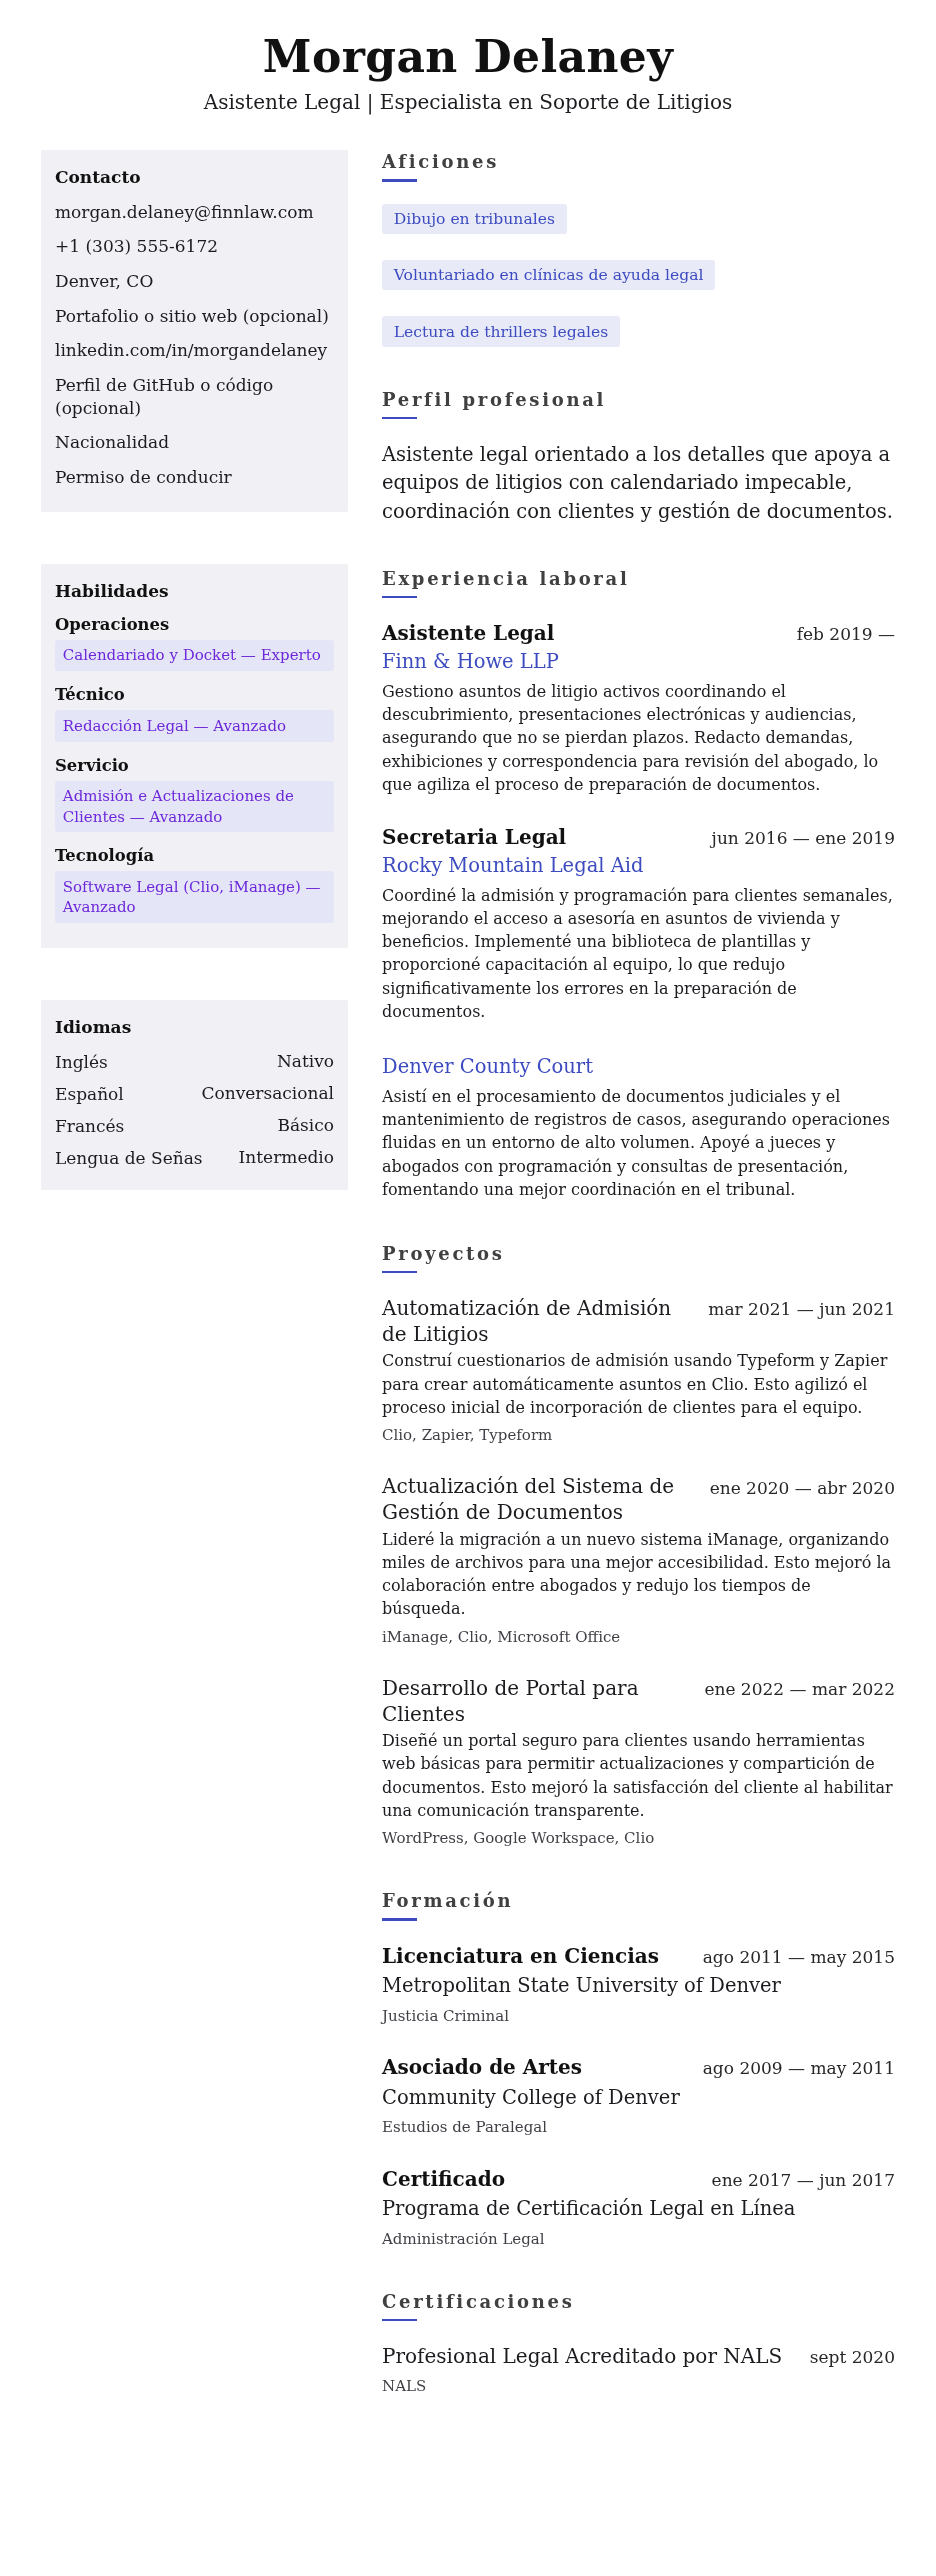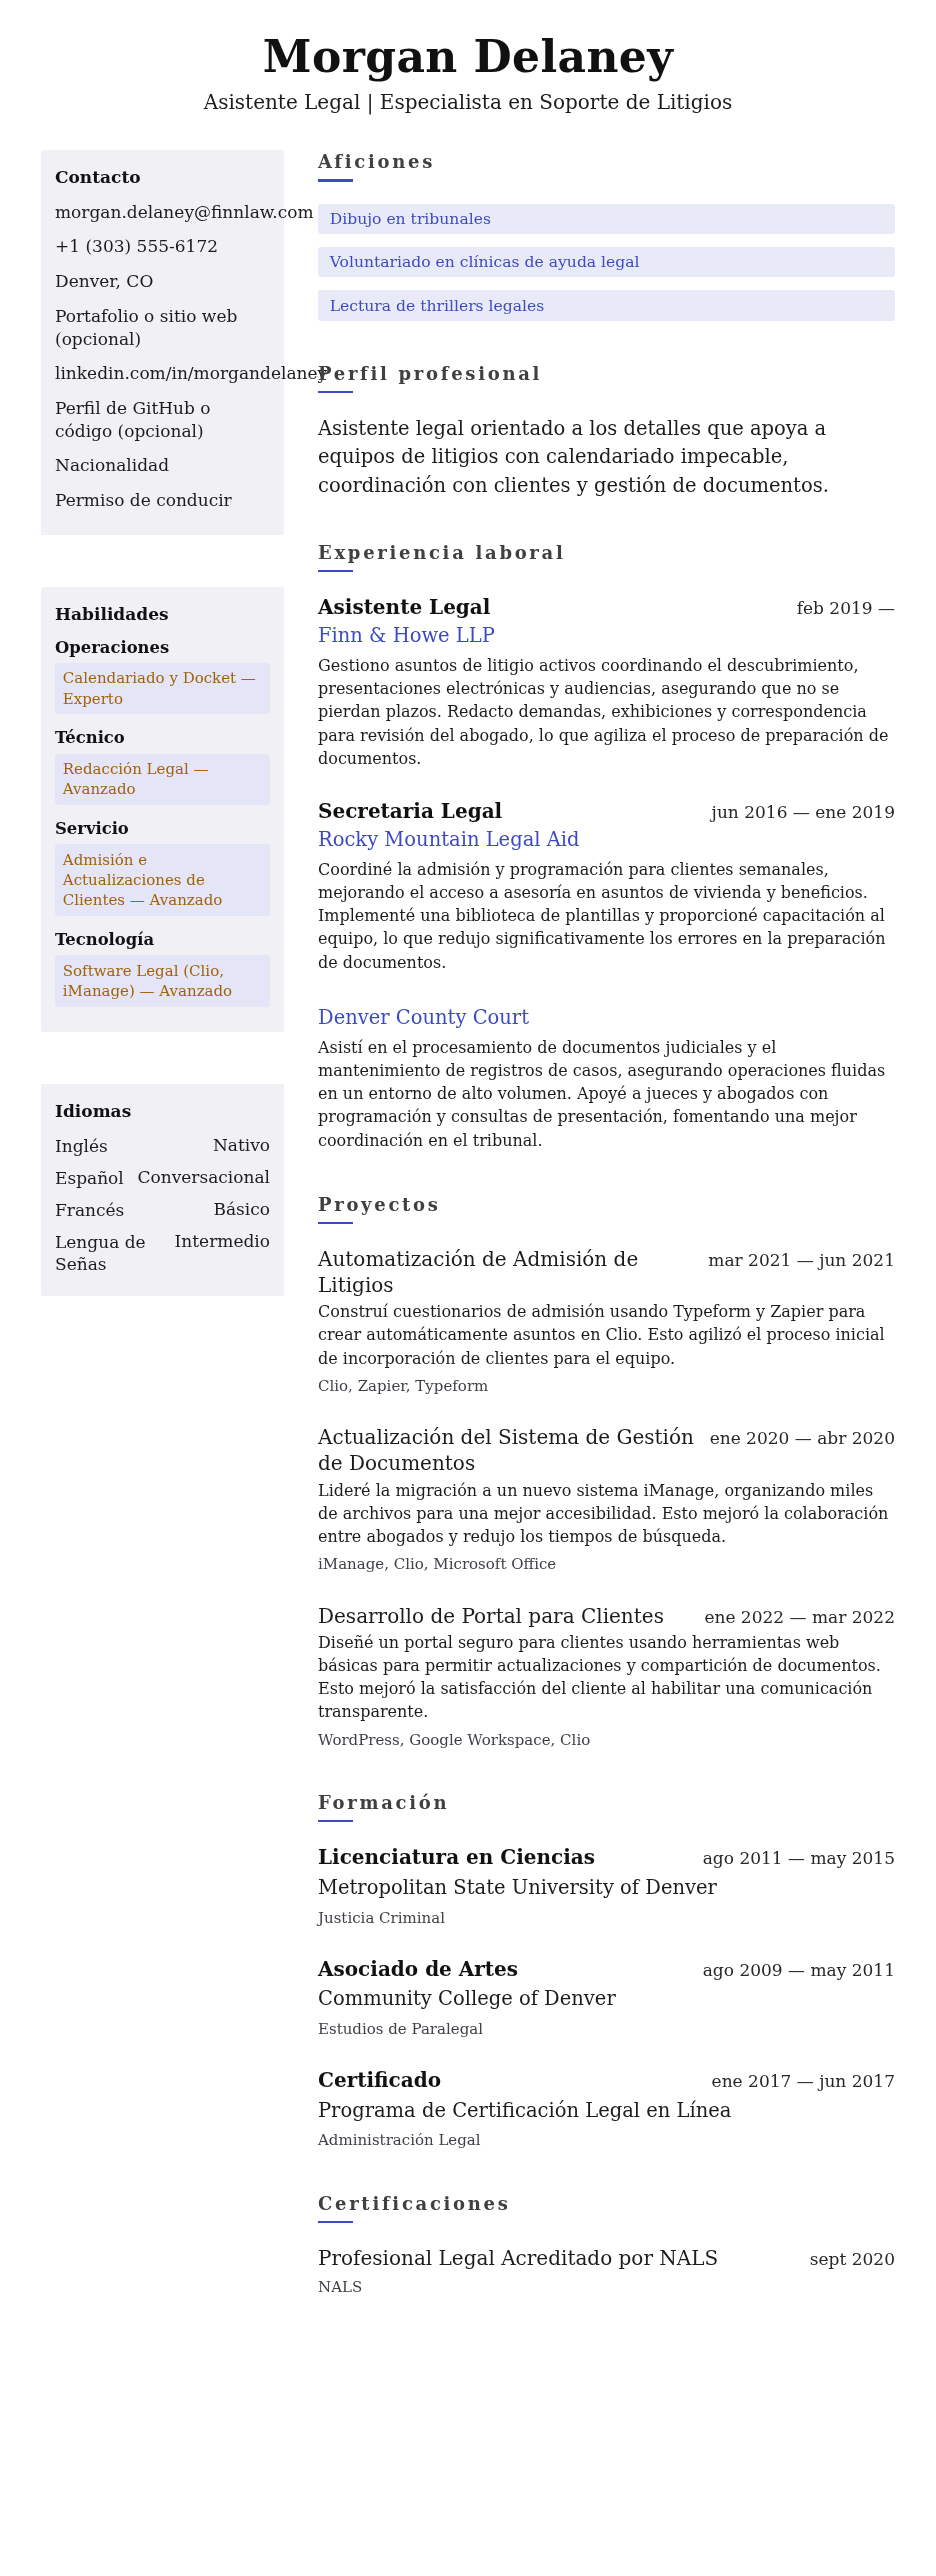--- a/index.html
+++ b/index.html
@@ -13,43 +13,43 @@
 
   
   .resume-header { text-align: center; margin-bottom: 36px; }
   .person-name { font-size: 44px; font-weight: bold; letter-spacing: 0.4px; color: #111; }
   .person-subtitle { font-size: 20px; margin-top: 7.8px; color: #1c1c20; }
 
   
   .columns { display: flex; align-items: flex-start; gap: 34px; }
 
   
-  .sidebar { width: 243px; flex-shrink: 0; }
+  .sidebar { width: 307px; flex-shrink: 0; }
   .side-box { background: #f1f1f5; padding: 17px 14px 11px 14px; margin-bottom: 52px; border-radius: 1.6px; }
   .side-box:last-child { margin-bottom: 0; }
   .side-box-title { font-size: 17px; font-weight: bold; margin-bottom: 14px; color: #111; }
   .contact-item { font-size: 17px; line-height: 1.35; margin-bottom: 11.7px; color: #1c1c20; }
   .skill-cat { font-size: 16.4px; font-weight: bold; margin-bottom: 6.2px; color: #111; }
   .skill-badge {
-    background: #e4e6f7; color: #a16207;
+    background: #e4e6f7; color: #6d28d9;
     font-size: 15px; line-height: 1.35;
     padding: 5.5px 7.8px; border-radius: 3.1px;
     margin-bottom: 14px;
   }
   .lang-row { display: flex; justify-content: space-between; gap: 13px; font-size: 17px; margin-bottom: 10px; color: #1c1c20; }
   .lang-name { line-height: 1.3; }
   .lang-level { text-align: right; flex-shrink: 0; }
 
   
   .content { flex: 1; min-width: 0; padding-top: 1.6px; }
   .section { margin-bottom: 42px; }
   .section-title { color: #404040; font-size: 18px; font-weight: bold; letter-spacing: 2.7px; }
   .section-rule { width: 35px; height: 2.3px; background: #3c4bbf; margin: 7px 0 22px 0; }
 
-  .tags { display: flex; flex-wrap: wrap; gap: 13px; flex-direction: column; }
+  .tags { display: flex; flex-wrap: wrap; gap: 26px; }
   .tag { background: #e9eaf8; color: #3c4bbf; font-size: 15.6px; padding: 6.2px 11.7px; border-radius: 3.1px; white-space: nowrap; }
 
   .body-text { font-size: 19.5px; line-height: 1.45; color: #1c1c20; }
 
   .entry { margin-bottom: 28px; }
   .entry:last-child { margin-bottom: 0; }
   .entry-head { display: flex; justify-content: space-between; align-items: flex-start; gap: 14px; }
   .entry-title { font-size: 20px; font-weight: bold; line-height: 1.3; color: #111; }
   .entry-title.regular { font-weight: normal; color: #1c1c20; }
   .entry-date { font-size: 17px; color: #27272a; flex-shrink: 0; text-align: right; max-width: 195px; padding-top: 3.1px; line-height: 1.3; }

